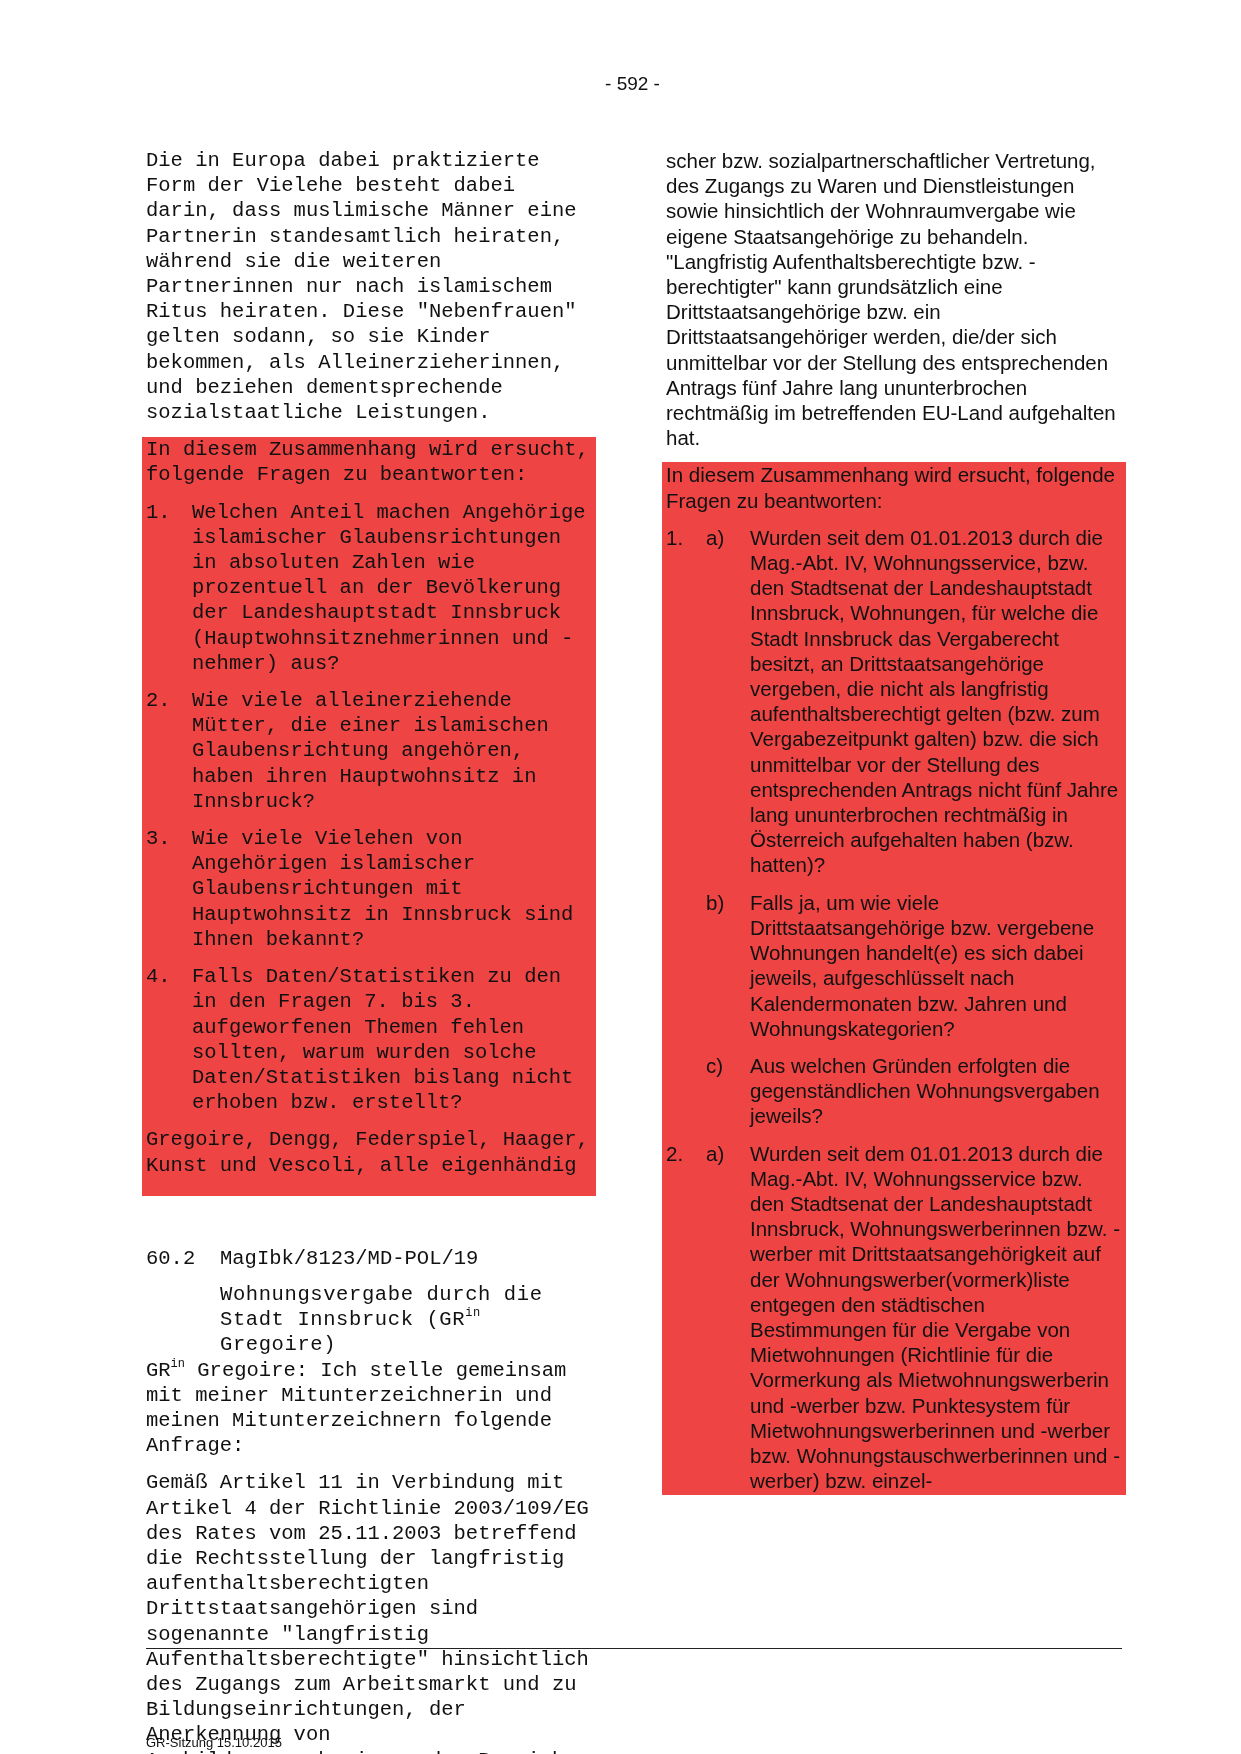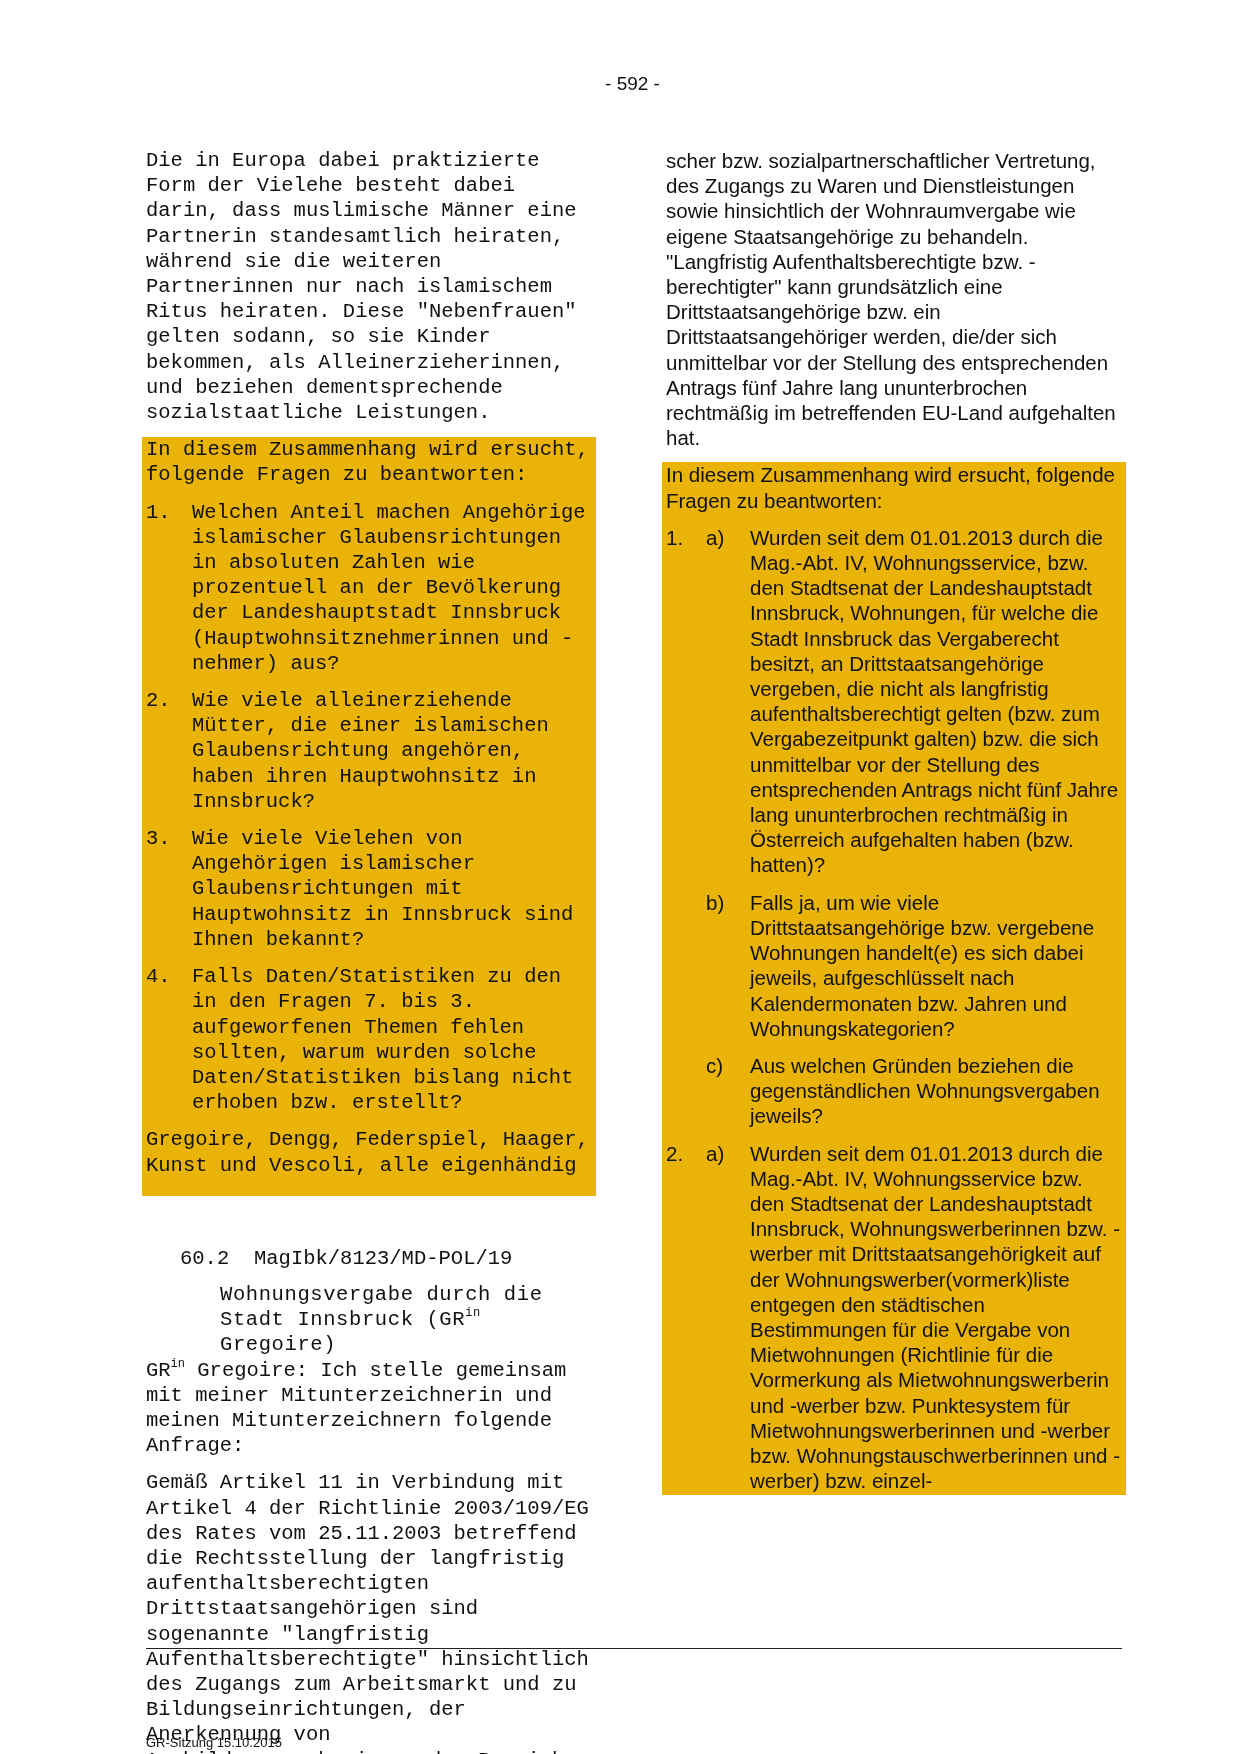--- a/index.html
+++ b/index.html
@@ -9,32 +9,32 @@
     }
     .page-number {
       position: absolute; top: 72px; left: 12px; width: 1241px; text-align: center;
       font-size: 19px; line-height: 24px;
     }
     .col { position: absolute; top: 148px; font-size: 20.5px; line-height: 25.2px; }
     .col-left { left: 146px; width: 450px; font-family: Liberation Mono, monospace; }
     .col-right { left: 666px; width: 460px; top: 148px; }
     p { margin: 0; }
     .para { margin-bottom: 12px; }
-    .shade { background: #eab308; margin-left: -4px; padding: 0 4px; }
+    .shade { background: #ef4444; margin-left: -4px; padding: 0 4px; }
     .qlist { margin: 0; padding: 0; list-style: none; }
     .qitem { display: flex; margin-bottom: 12px; }
     .qnum { width: 46px; flex: 0 0 46px; }
     .qtext { flex: 1; }
     .sub { display: flex; margin-bottom: 12px; }
     .sub .num { width: 40px; flex: 0 0 40px; }
     .sub .let { width: 44px; flex: 0 0 44px; }
     .sub .txt { flex: 1; }
     .signers { padding-bottom: 18px; }
     .agenda-head { display: flex; margin-top: 50px; margin-bottom: 11px; }
-    .agenda-num { width: 74px; flex: 0 0 74px; margin-left: 34px; }
+    .agenda-num { width: 74px; flex: 0 0 74px; }
     .agenda-title { margin-left: 74px; letter-spacing: 0.6px; }
     sup { font-size: 12px; line-height: 0; position: relative; top: -1px; vertical-align: super; }
     .footer-rule {
       position: absolute; top: 1648px; left: 146px; width: 976px; height: 1px; background: #222;
     }
     .footer-text {
       position: absolute; top: 1732px; left: 146px; font-size: 13px; line-height: 22px;
     }
   </style>
 </head>
@@ -93,21 +93,21 @@
       <span class="txt">Wurden seit dem 01.01.2013 durch die Mag.-Abt. IV, Wohnungsservice, bzw. den Stadtsenat der Landeshauptstadt Innsbruck, Wohnungen, für welche die Stadt Innsbruck das Vergaberecht besitzt, an Drittstaatsangehörige vergeben, die nicht als langfristig aufenthaltsberechtigt gelten (bzw. zum Vergabezeitpunkt galten) bzw. die sich unmittelbar vor der Stellung des entsprechenden Antrags nicht fünf Jahre lang ununterbrochen rechtmäßig in Österreich aufgehalten haben (bzw. hatten)?</span>
     </div>
     <div class="sub">
       <span class="num"></span>
       <span class="let">b)</span>
       <span class="txt">Falls ja, um wie viele Drittstaatsangehörige bzw. vergebene Wohnungen handelt(e) es sich dabei jeweils, aufgeschlüsselt nach Kalendermonaten bzw. Jahren und Wohnungskategorien?</span>
     </div>
     <div class="sub">
       <span class="num"></span>
       <span class="let">c)</span>
-      <span class="txt">Aus welchen Gründen beziehen die gegenständlichen Wohnungsvergaben jeweils?</span>
+      <span class="txt">Aus welchen Gründen erfolgten die gegenständlichen Wohnungsvergaben jeweils?</span>
     </div>
     <div class="sub" style="margin-bottom:0;padding-bottom:2px;">
       <span class="num">2.</span>
       <span class="let">a)</span>
       <span class="txt">Wurden seit dem 01.01.2013 durch die Mag.-Abt. IV, Wohnungsservice bzw. den Stadtsenat der Landeshauptstadt Innsbruck, Wohnungswerberinnen bzw. -werber mit Drittstaatsangehörigkeit auf der Wohnungswerber(vormerk)liste entgegen den städtischen Bestimmungen für die Vergabe von Mietwohnungen (Richtlinie für die Vormerkung als Mietwohnungswerberin und -werber bzw. Punktesystem für Mietwohnungswerberinnen und -werber bzw. Wohnungstauschwerberinnen und -werber) bzw. einzel-</span>
     </div>
   </div>
 </div>
 
 <div class="footer-rule"></div>

